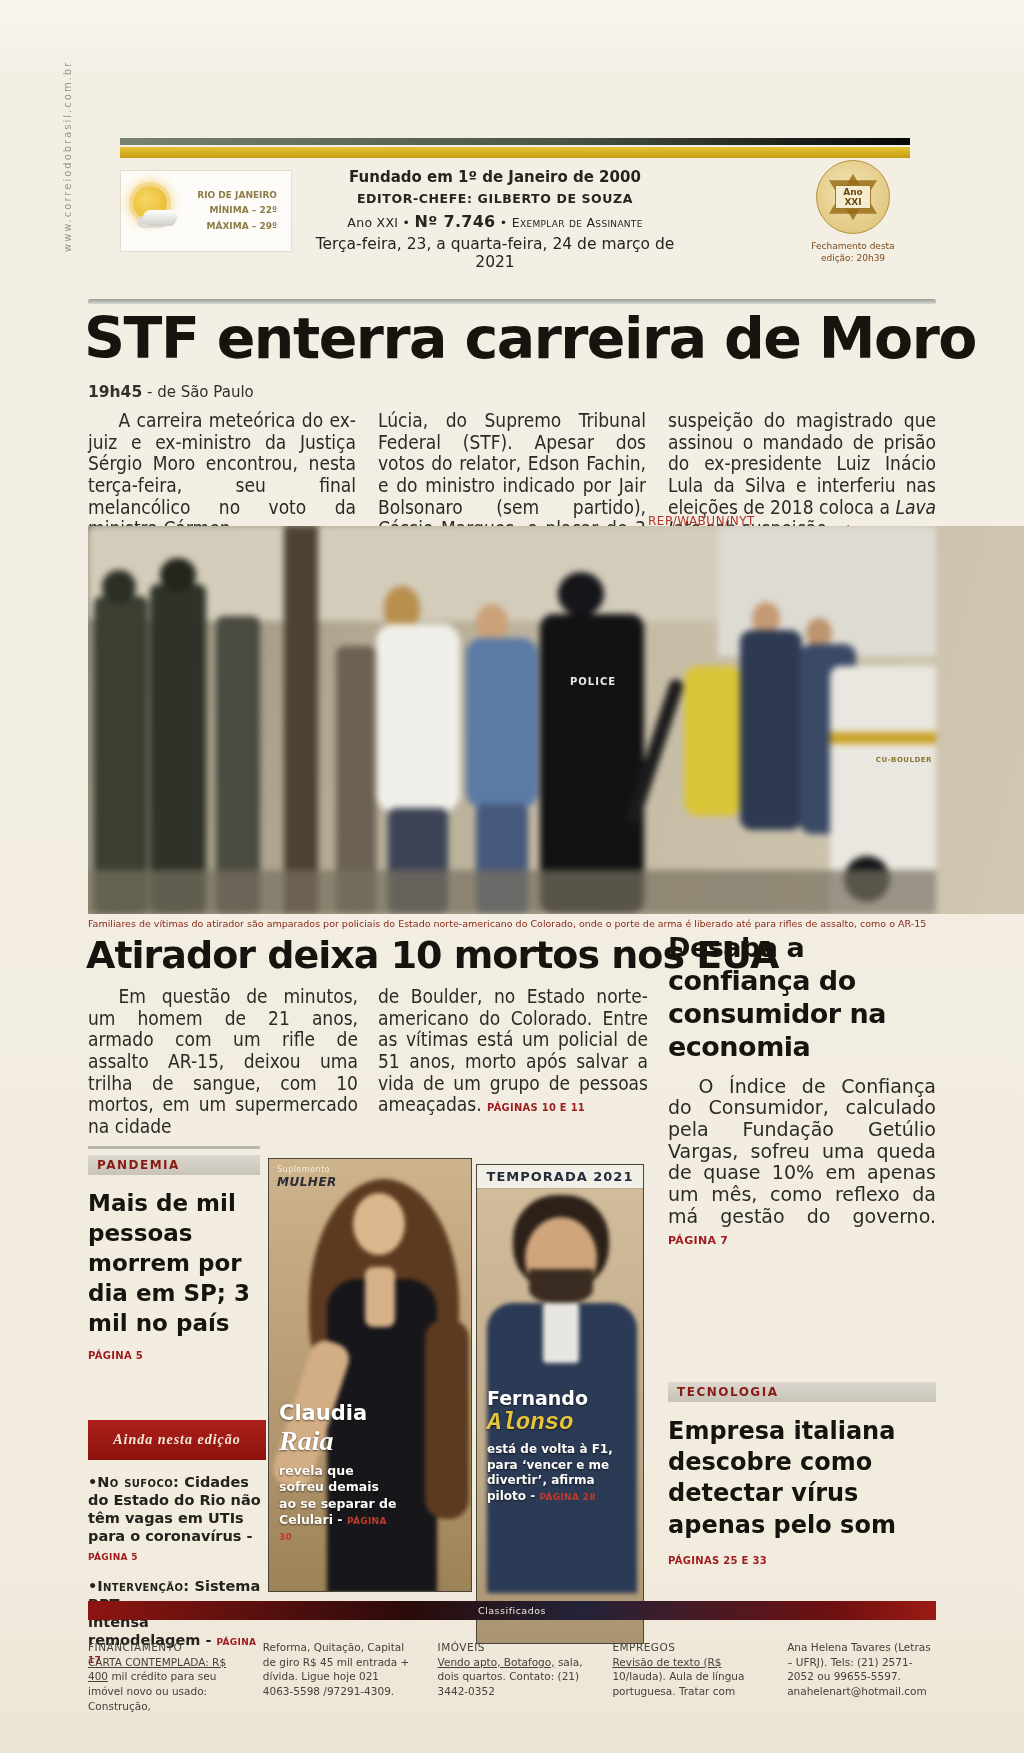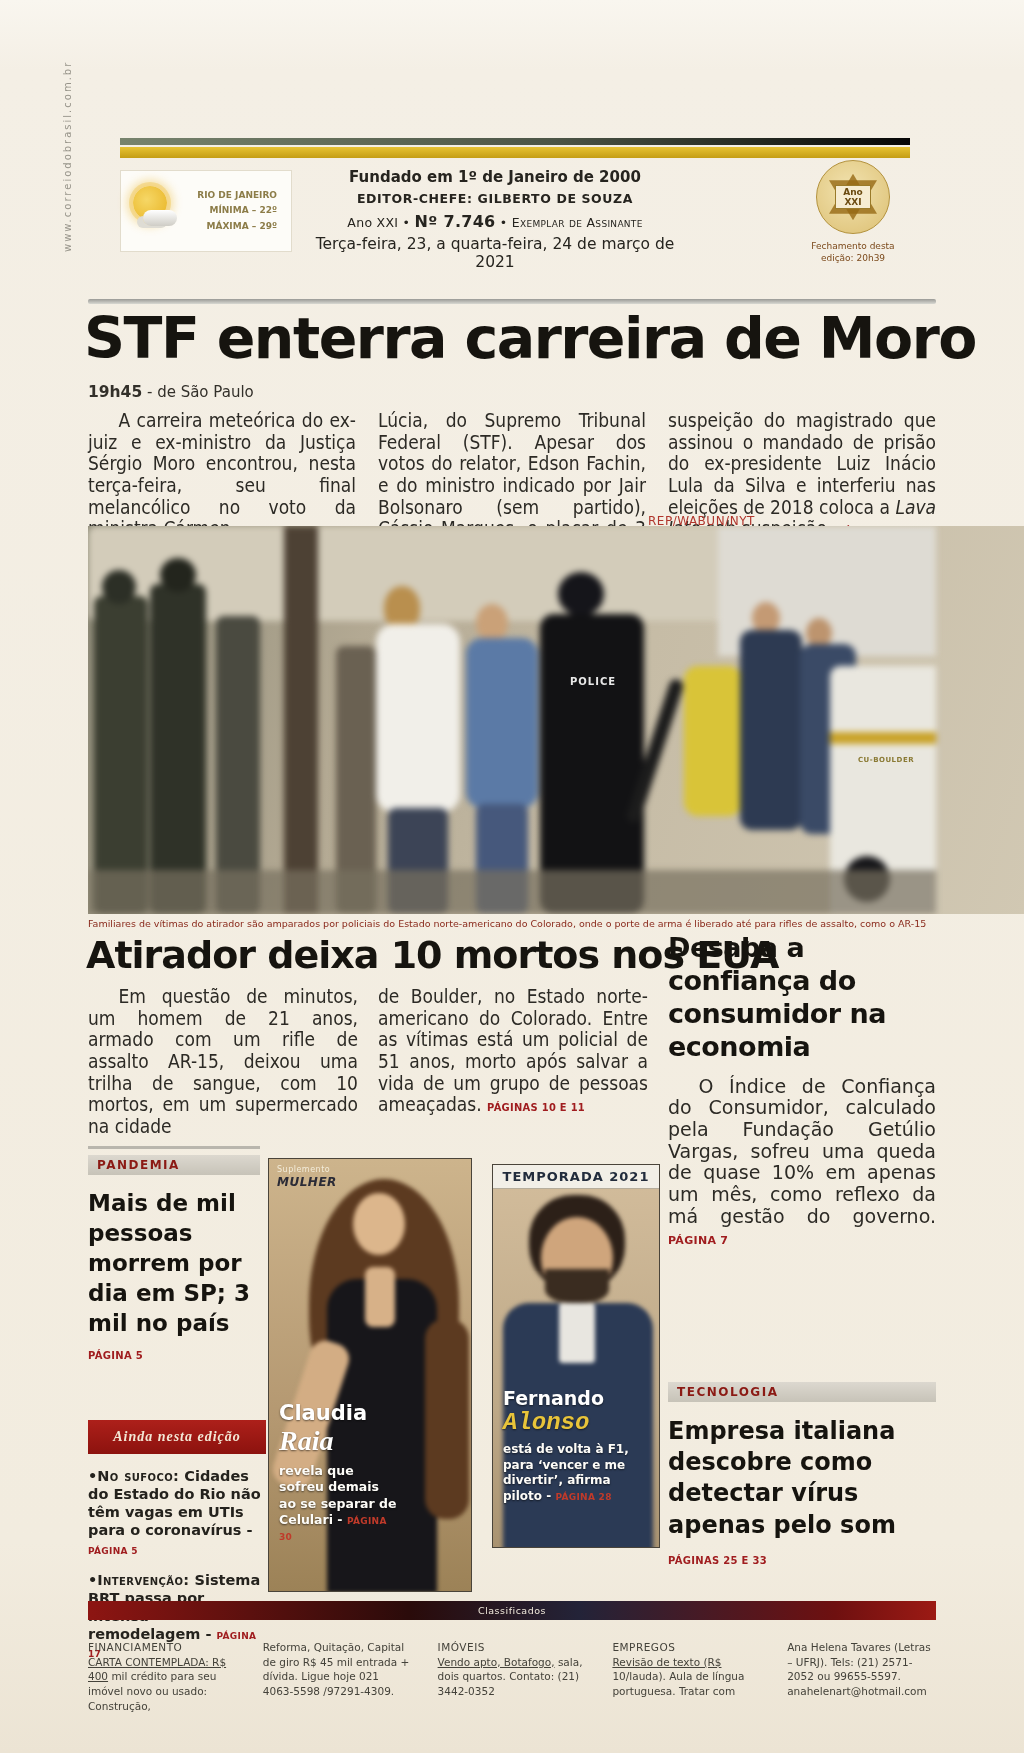--- a/index.html
+++ b/index.html
@@ -98,34 +98,34 @@
   .tagbar { height:20px; background:linear-gradient(180deg,#dcd8cf,#c7c3b8);
     display:flex; align-items:center; padding-left:9px;
     font-size:12px; font-weight:bold; letter-spacing:1.5px; color:#8b1a14; }
   .pand { position:absolute; left:88px; top:1146px; width:172px; }
   .pand .toprule { height:3px; background:#b9b6ad; margin-bottom:6px; }
   .h4 { margin-top:14px; font-size:23px; line-height:1.3; font-weight:bold; color:#16140f; }
   .pand .pgref { display:block; margin-top:12px; font-size:10px; }
 
   
   .edbox { position:absolute; left:88px; top:1420px; width:178px; }
-  .edbanner { height:34px; background:linear-gradient(180deg,#ad201a,#8c120e);
+  .edbanner { height:40px; background:linear-gradient(180deg,#ad201a,#8c120e);
     color:#f3e7d5; display:flex; align-items:center; justify-content:center;
     font-family:"Liberation Serif", serif; font-style:italic; font-weight:bold;
     font-size:14px; letter-spacing:1px; }
   .editem { margin-top:13px; font-size:14.5px; font-weight:bold; line-height:1.25; color:#24221d; }
   .edlead { font-variant:small-caps; letter-spacing:.4px; }
   .editem .pgref { font-size:9px; }
 
   
   .promo { position:absolute; overflow:hidden; border:1px solid #4a443a; }
   .promo .blurwrap { position:absolute; inset:0; filter:blur(2px); }
   .promo-mulher { left:268px; top:1158px; width:204px; height:434px;
     background:linear-gradient(180deg,#cdb48c,#b49871 60%,#9c8257); }
-  .promo-alonso { left:492px; top:1164px; width:168px; height:384px;
+  .promo-alonso { left:476px; top:1164px; width:168px; height:480px;
     background:linear-gradient(180deg,#d3bd9c,#bda887 65%,#a99371); }
   .sup1 { position:absolute; left:8px; top:6px; font-size:8px; color:#f3ecd9; letter-spacing:.5px; }
   .sup2 { position:absolute; left:8px; top:16px; font-size:12px; font-weight:bold; color:#2b2b36;
     font-style:italic; letter-spacing:.5px; }
   .temporada { position:absolute; left:0; right:0; top:0; height:24px; background:#f2efe7;
     border-bottom:1px solid #b5ad9c; display:flex; align-items:center; justify-content:center;
     font-size:13px; font-weight:bold; letter-spacing:1px; color:#222c3c; }
   .pname { font-weight:bold; color:#ffffff; text-shadow:0 1px 2px rgba(0,0,0,.55); }
   .pscript { font-family:"Liberation Serif", serif; font-style:italic; font-weight:bold;
     text-shadow:0 1px 2px rgba(0,0,0,.55); }
@@ -221,21 +221,21 @@
       <div class="ph" style="left:664px;top:76px;width:28px;height:32px;border-radius:50%;background:#c49a74;"></div>
       <div class="ph" style="left:652px;top:104px;width:62px;height:200px;background:#2d3a52;border-radius:12px;"></div>
       <div class="ph" style="left:718px;top:92px;width:26px;height:30px;border-radius:50%;background:#bd946e;"></div>
       <div class="ph" style="left:712px;top:118px;width:56px;height:190px;background:#3a4a66;border-radius:12px;"></div>
       <div class="ph" style="left:742px;top:140px;width:106px;height:248px;background:#e9e7df;border-radius:10px 0 0 0;"></div>
       <div class="ph" style="left:742px;top:206px;width:106px;height:12px;background:#c9a227;border-radius:0;"></div>
       <div class="ph" style="left:756px;top:330px;width:46px;height:46px;border-radius:50%;background:#17171a;"></div>
       <div class="ph" style="left:0;top:344px;width:848px;height:44px;background:#78705f;opacity:.7;border-radius:0;"></div>
     </div>
     <div style="position:absolute;left:470px;top:150px;width:70px;text-align:center;font-size:10px;font-weight:bold;color:#e8e8e8;letter-spacing:1px;">POLICE</div>
-    <div style="position:absolute;left:752px;top:230px;width:92px;text-align:center;font-size:7px;font-weight:bold;color:#8a7a34;letter-spacing:.5px;">CU-BOULDER</div>
+    <div style="position:absolute;left:752px;top:230px;width:92px;text-align:right;font-size:7px;font-weight:bold;color:#8a7a34;letter-spacing:.5px;">CU-BOULDER</div>
   </div>
   <div class="photo-caption">Familiares de vítimas do atirador são amparados por policiais do Estado norte-americano do Colorado, onde o porte de arma é liberado até para rifles de assalto, como o AR-15</div>
 
   <div class="h2">Atirador deixa 10 mortos nos EUA</div>
   <div class="shoot-cols">
     <div class="col indent">Em questão de minutos, um homem de 21 anos, armado com um rifle de assalto AR-15, deixou uma trilha de sangue, com 10 mortos, em um supermercado na cidade</div>
     <div class="col"><span>de Boulder, no Estado norte-americano do Colorado. Entre as vítimas está um policial de 51 anos, morto após salvar a vida de um grupo de pessoas ameaçadas. </span><span class="pgref">PÁGINAS 10 E 11</span></div>
   </div>
 
   <div class="econ">

